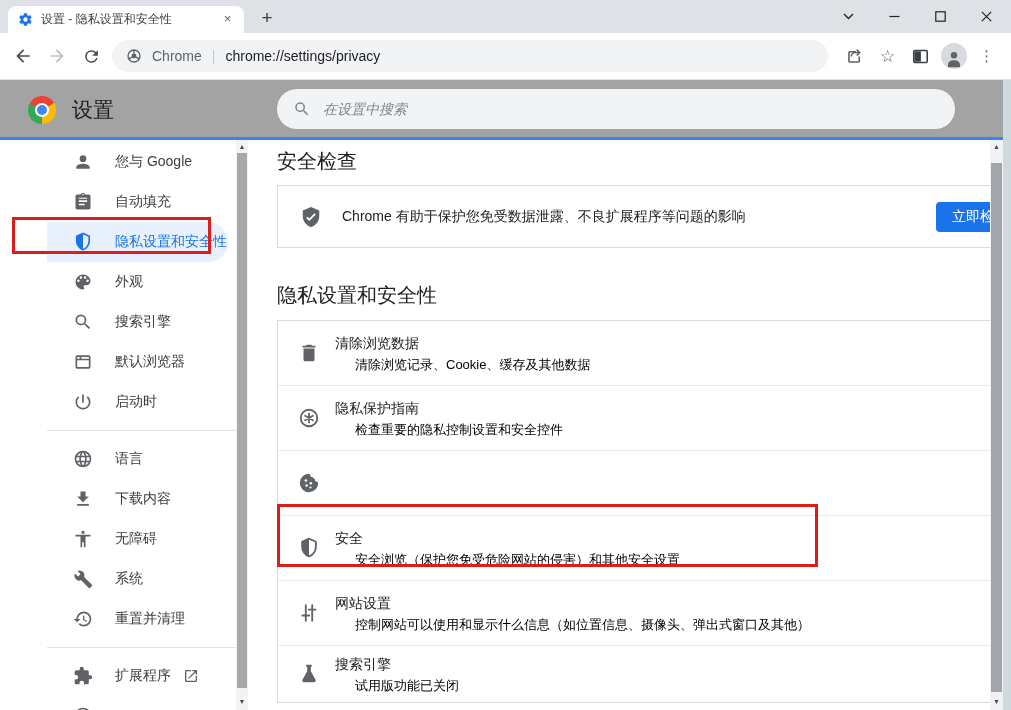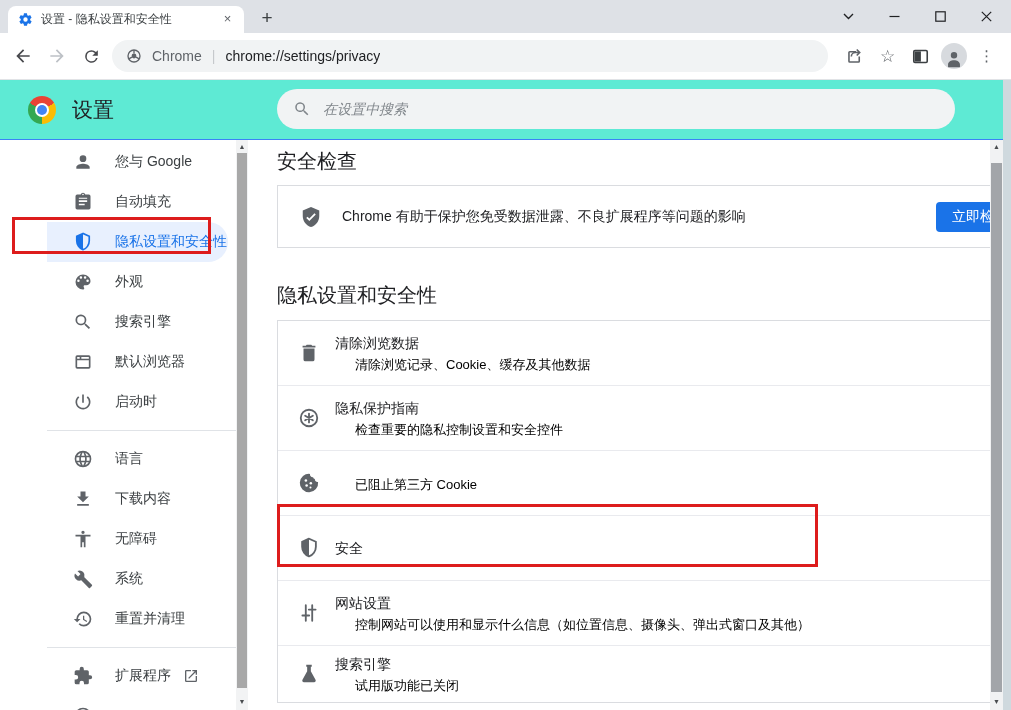--- a/index.html
+++ b/index.html
@@ -31,22 +31,22 @@
   .url-sep  { font-size:14px; color:#c6c9cc; margin:0 10px; }
   .url-path { font-size:14px; color:#202124; white-space:nowrap; overflow:hidden; }
   .tb-right { display:flex; align-items:center; flex-shrink:0; }
   .tb-ic { width:33px; height:33px; display:flex; align-items:center; justify-content:center; }
   .star-glyph { font-size:17px; color:#5f6368; }
   .kebab-glyph { font-size:15px; color:#5f6368; letter-spacing:0; }
   .avatar { width:26px; height:26px; border-radius:50%; background:#d7dade; display:flex;
             align-items:flex-end; justify-content:center; overflow:hidden; }
 
   
-  .settings-header { position:absolute; top:80px; left:0; width:1011px; height:60px; background:#5eead4;
-                     border-bottom:1px solid #3b82f6; }
+  .settings-header { position:absolute; top:80px; left:0; width:1011px; height:60px; background:#a3a3a3;
+                     border-bottom:3px solid #3b82f6; }
   .brand { position:absolute; left:28px; top:0; height:59px; display:flex; align-items:center; }
   .chrome-logo { width:28px; height:28px; border-radius:50%; position:relative; flex-shrink:0;
     background:conic-gradient(from -60deg, #ea4335 0 120deg, #fbbc04 120deg 240deg, #34a853 240deg 360deg); }
   .chrome-logo::before { content:""; position:absolute; left:7px; top:7px; width:14px; height:14px;
     background:#fff; border-radius:50%; }
   .chrome-logo::after { content:""; position:absolute; left:9px; top:9px; width:10px; height:10px;
     background:#4285f4; border-radius:50%; }
   .header-title { margin-left:16px; font-size:21px; color:#202124; }
   .header-search { position:absolute; left:277px; top:9px; width:678px; height:40px; background:#f1f3f4;
                    border-radius:20px; display:flex; align-items:center; padding:0 16px; }
@@ -404,34 +404,34 @@
             <span class="row-ic">
               <svg viewBox="0 0 24 24" width="22" height="22">
                   <path fill="#5f6368" d="M21.9 10.9A10 10 0 1 1 13.1 2.1a2.9 2.9 0 0 0 3.3 3.5 2.9 2.9 0 0 0 2 2 2.9 2.9 0 0 0 3.5 3.3z"></path>
                   <circle cx="8.6" cy="9.2" r="1.4" fill="#fff"></circle>
                   <circle cx="14" cy="12.3" r="1.4" fill="#fff"></circle>
                   <circle cx="9.4" cy="14.8" r="1.4" fill="#fff"></circle>
                   <circle cx="13.6" cy="17" r="1.1" fill="#fff"></circle>
                 </svg>
             </span>
             <span class="row-text">
-              <div class="row-sub">已阻止第三方 Cookie</div>
             </span>
             <span class="row-arrow">▶</span>
           </div>
 
           <div class="row">
             <span class="row-ic">
               <svg viewBox="0 0 24 24" width="22" height="22">
                   <path d="M12 1.8 4.5 5.2v5.3c0 4.9 3.2 9.5 7.5 10.7 4.3-1.2 7.5-5.8 7.5-10.7V5.2L12 1.8z" fill="none" stroke="#5f6368" stroke-width="2"></path>
                   <path d="M12 1.8 4.5 5.2v5.3c0 4.9 3.2 9.5 7.5 10.7V1.8z" fill="#5f6368"></path>
                 </svg>
             </span>
             <span class="row-text">
               <div class="row-title">安全</div>
+              <div class="row-sub">安全浏览（保护您免受危险网站的侵害）和其他安全设置</div>
             </span>
             <span class="row-arrow">▶</span>
           </div>
 
           <div class="row">
             <span class="row-ic">
               <svg viewBox="0 0 24 24" width="22" height="22">
                   <g stroke="#5f6368" stroke-width="2" stroke-linecap="round" fill="none">
                     <path d="M8.5 3.5v17M15.5 3.5v17M4.8 14.7h7.4M11.8 8.3h7.4"></path>
                   </g>

